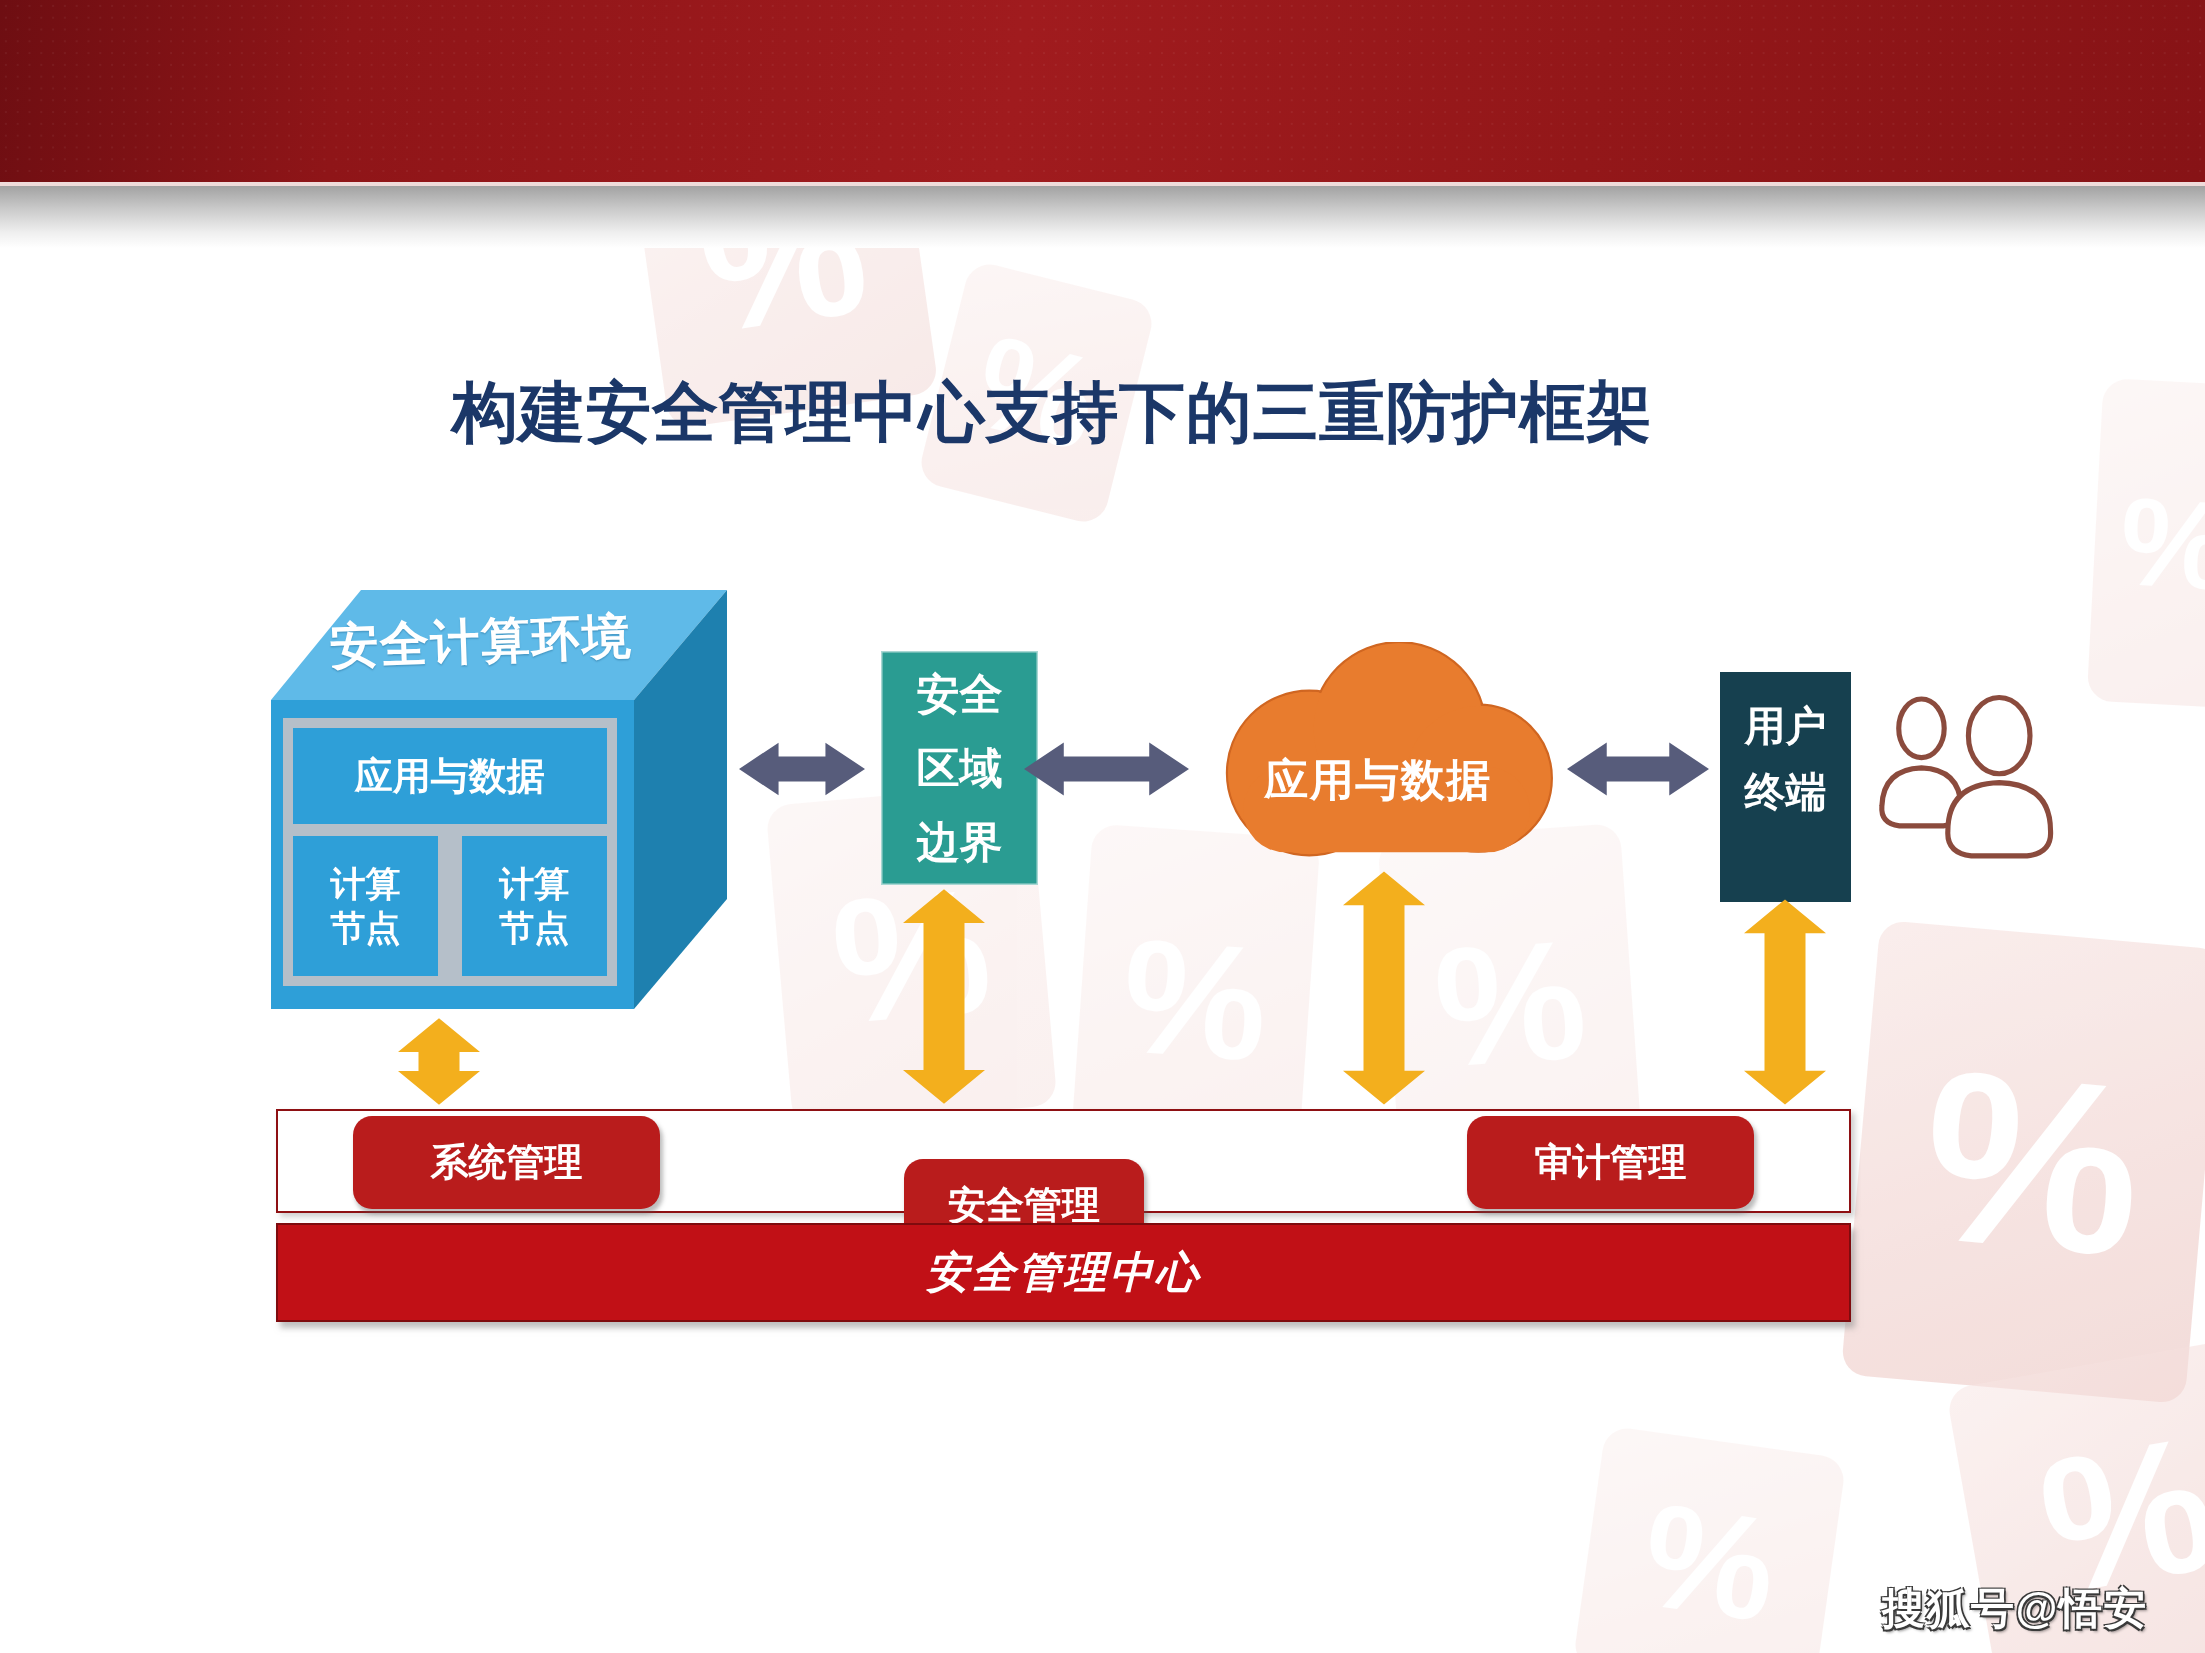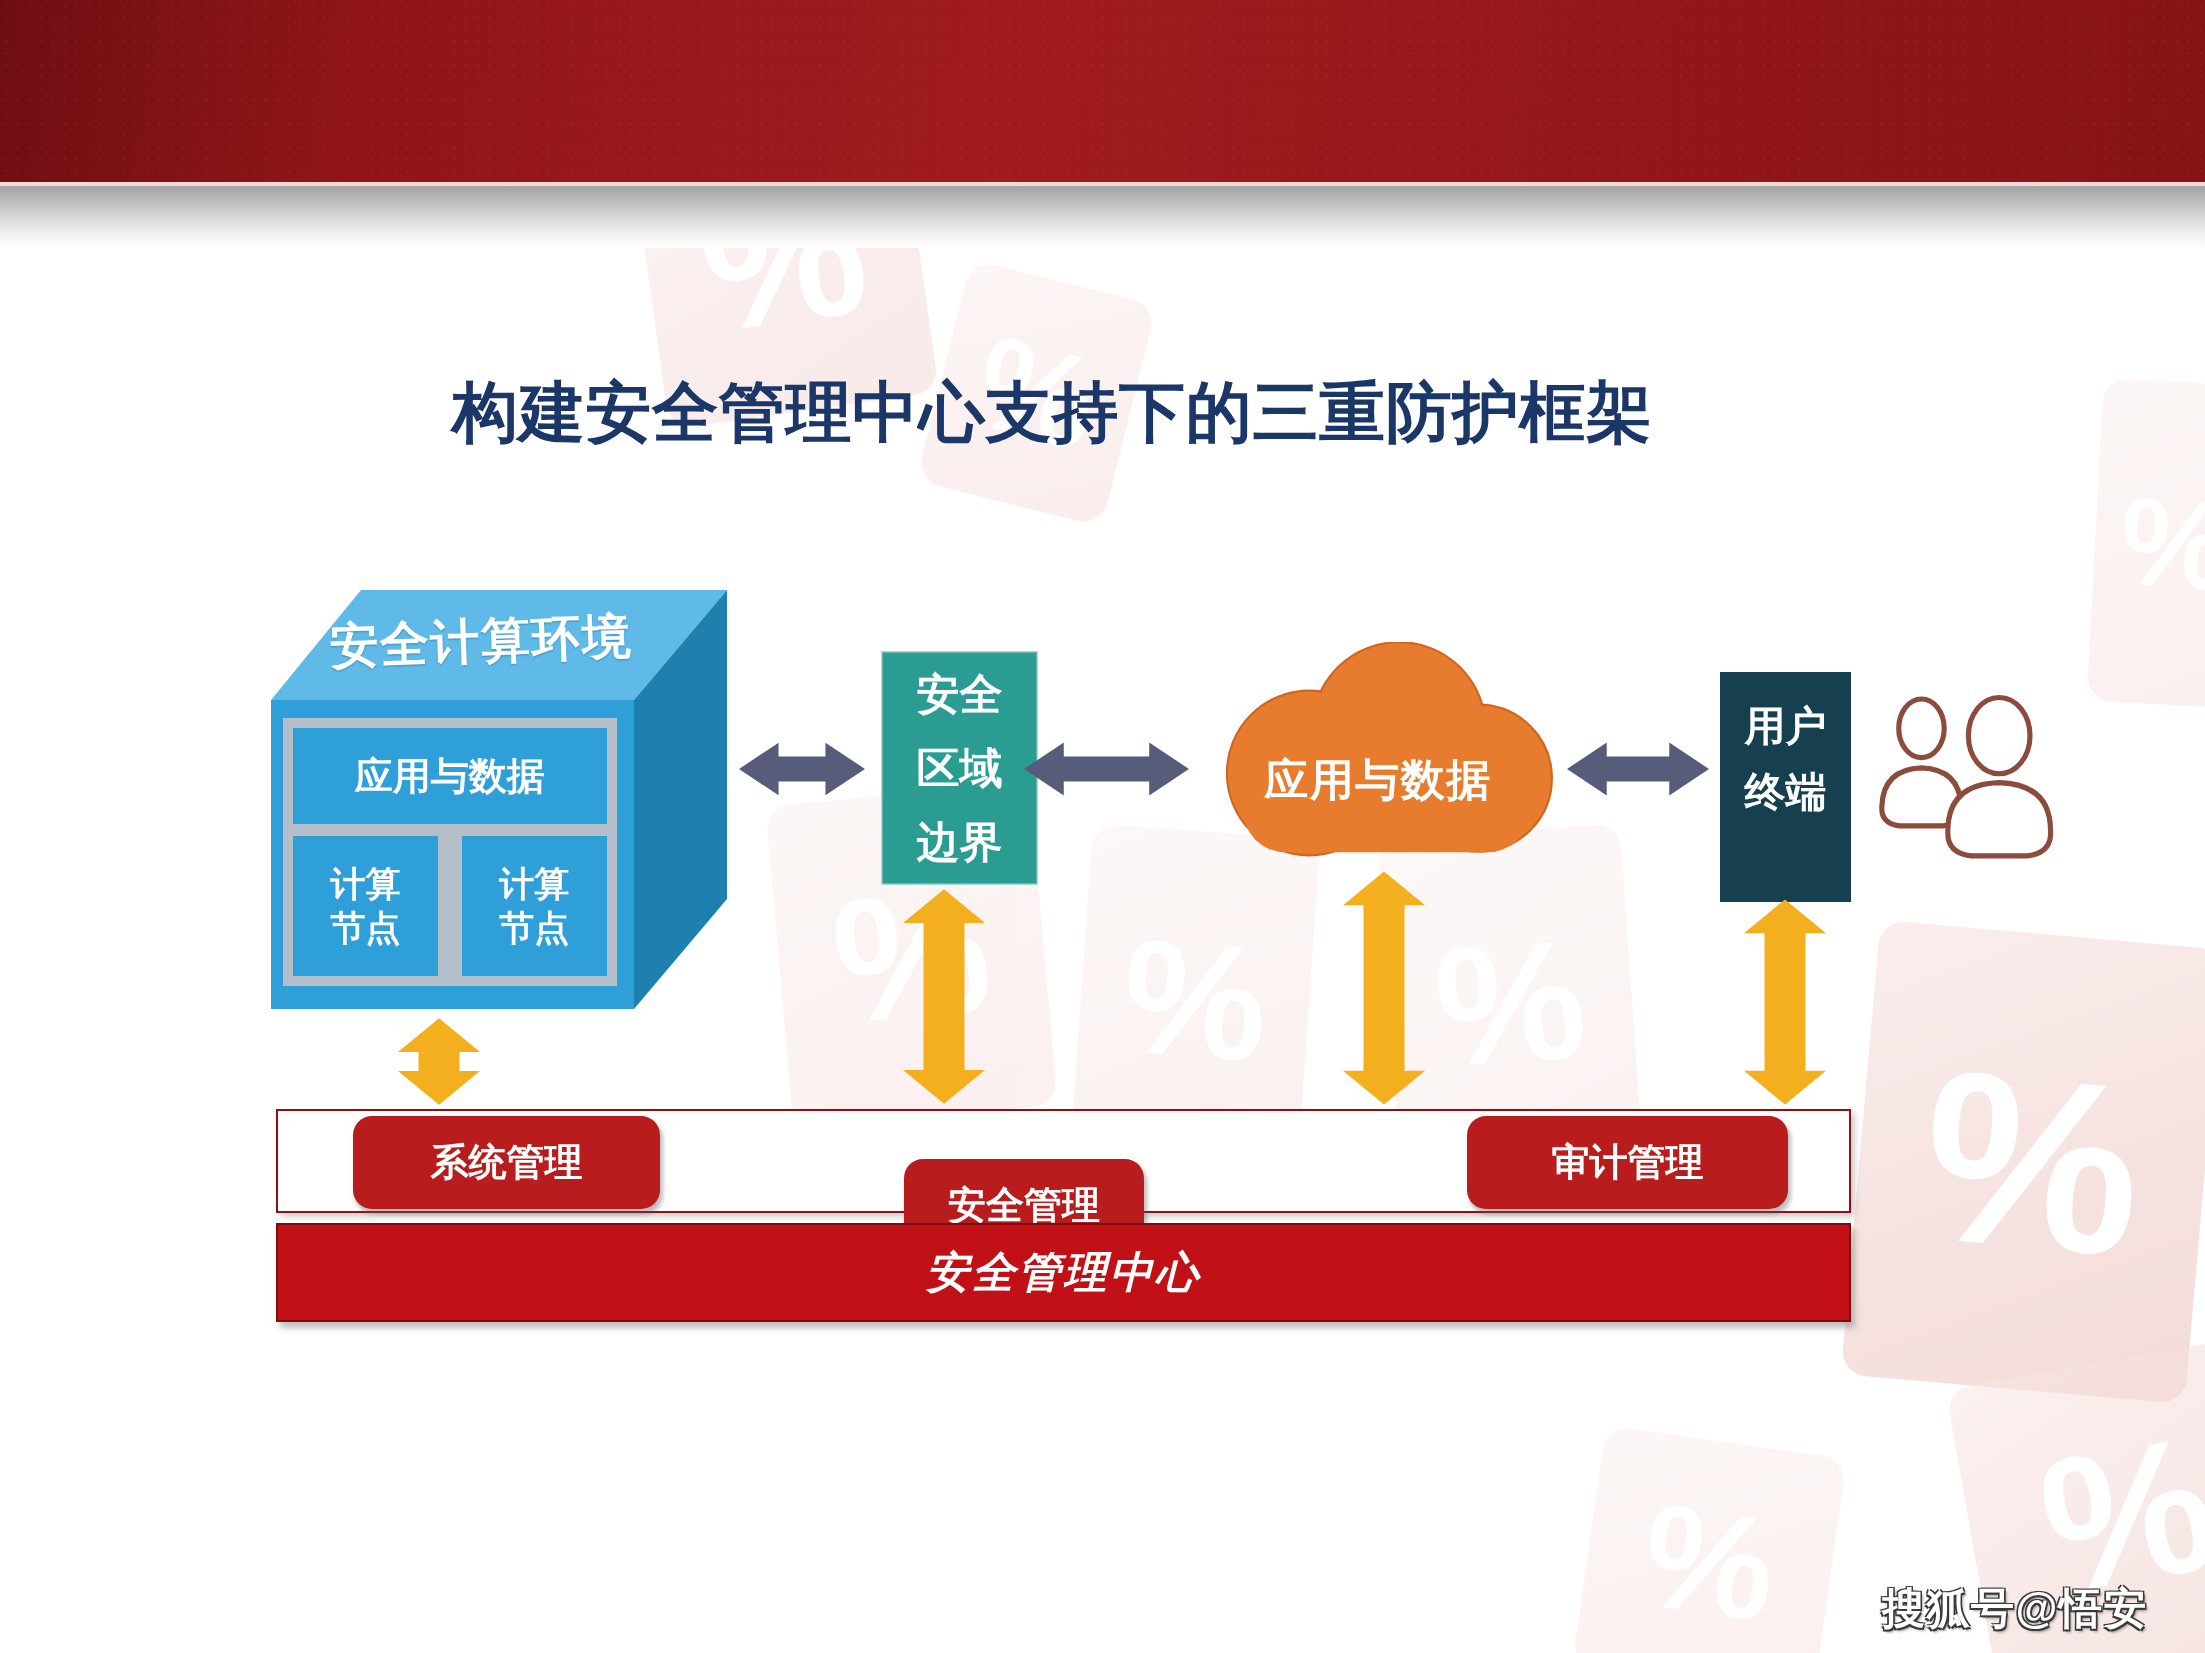--- a/index.html
+++ b/index.html
@@ -68,21 +68,21 @@
   .conn{position:absolute;}
 
   
   .white-bar{position:absolute;left:276px;top:1109px;width:1575px;height:104px;background:#ffffff;
           border:2.2px solid #8e1013;box-sizing:border-box;box-shadow:4.4px 4.4px 5.9px rgba(150,150,150,0.45);}
   .mgmt-btn{position:absolute;height:93px;background:#b91c1c;border-radius:19px;color:#ffffff;
           font-size:38px;font-weight:bold;display:flex;align-items:center;justify-content:center;
           box-shadow:2.9px 4.4px 4.4px rgba(90,90,90,0.4);}
   .btn-sys{left:353px;top:1116px;width:307px;}
   .btn-sec{left:904px;top:1159px;width:240px;}
-  .btn-aud{left:1467px;top:1116px;width:321px;}
+  .btn-aud{left:1467px;top:1116px;width:287px;}
   .red-bar{position:absolute;left:276px;top:1223px;width:1575px;height:99px;background:#c11016;
           border:2.2px solid #7e0b0e;box-sizing:border-box;color:#ffffff;font-size:43px;font-weight:bold;
           display:flex;align-items:center;justify-content:center;letter-spacing:2.9px;
           box-shadow:4.4px 5.9px 5.9px rgba(140,140,140,0.55);font-style:italic;}
 
   
   .credit{position:absolute;left:1882px;top:1580px;color:#ffffff;font-size:43px;font-weight:bold;
           letter-spacing:1.5px;
           text-shadow:-1.5px -1.5px 0 #3a3a3a,1.5px -1.5px 0 #3a3a3a,-1.5px 1.5px 0 #3a3a3a,1.5px 1.5px 0 #3a3a3a,2.2px 2.9px 2.9px rgba(0,0,0,0.4);}
 </style>

